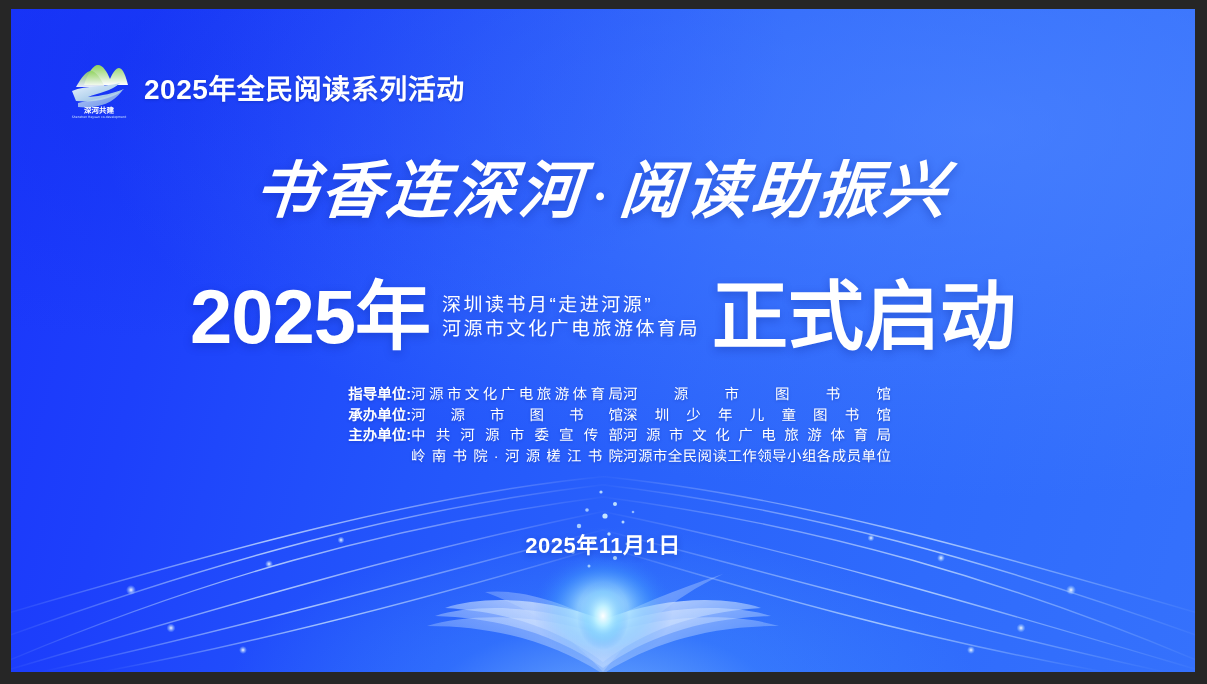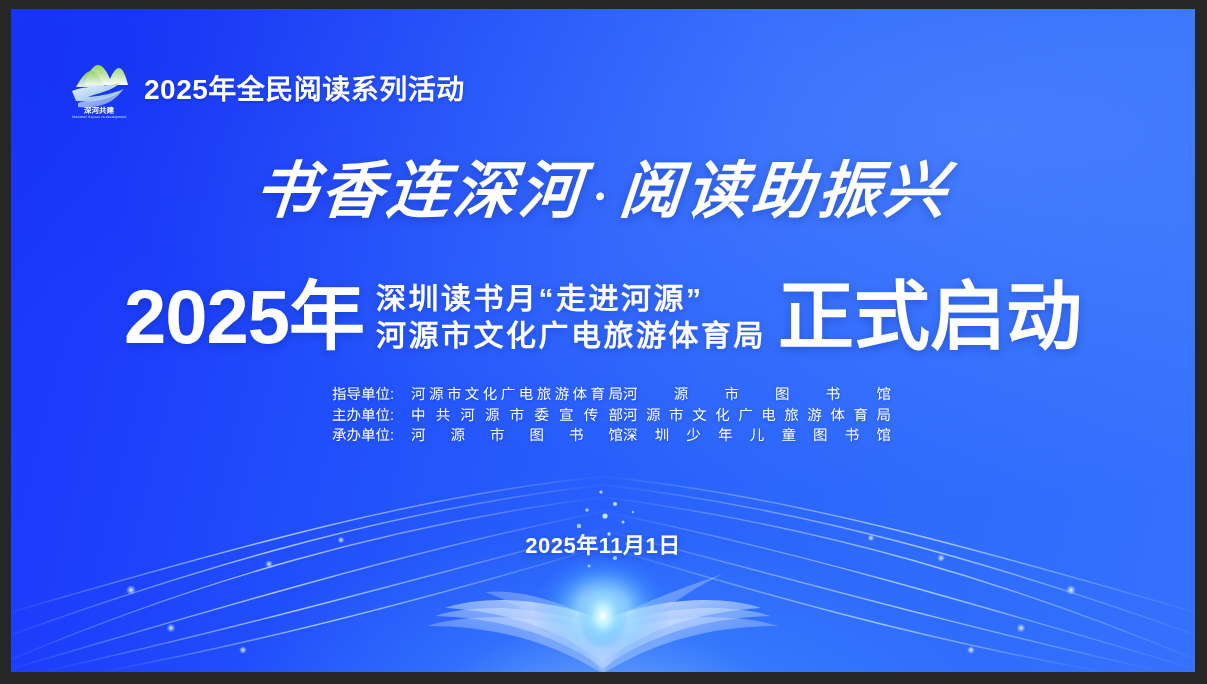--- a/index.html
+++ b/index.html
@@ -84,21 +84,21 @@
   }
   .hl-year {
     font-size:76px; font-weight:bold; line-height:1;
     letter-spacing:-1px;
     text-shadow:0 3px 10px rgba(0,25,130,0.28);
   }
   .hl-mid {
     display:flex; flex-direction:column; justify-content:center;
     gap:2px;
     padding:0 6px;
-    font-size:30px; font-weight:bold; line-height:1.18;
+    font-size:19px; font-weight:normal; line-height:1.18;
     letter-spacing:2.5px;
     text-shadow:0 2px 7px rgba(0,25,130,0.25);
   }
   .hl-tail {
     font-size:76px; font-weight:bold; line-height:1;
     letter-spacing:0px;
     text-shadow:0 3px 10px rgba(0,25,130,0.28);
     text-align:center;
   }
 
@@ -109,21 +109,21 @@
   }
   #credits table { border-collapse:collapse; color:#ffffff; }
   #credits td {
     font-size:14.5px;
     line-height:20.5px;
     padding:0;
     vertical-align:middle;
     white-space:nowrap;
     text-shadow:0 1px 3px rgba(0,25,130,0.30);
   }
-  td.c-label { font-weight:normal; text-align:center; padding-right:9px; width:96px; }
+  td.c-label { font-weight:bold; text-align:right; padding-right:9px; width:96px; }
   td.c-a { text-align:justify; text-align-last:justify; width:212px; padding-right:30px; }
   td.c-b { text-align:justify; text-align-last:justify; width:268px; }
 
   
   #date {
     position:absolute; left:0; top:509px; width:100%;
     text-align:center;
     color:#ffffff;
     font-size:22px;
     font-weight:bold;
@@ -305,28 +305,33 @@
 
     <div id="credits">
       <table>
         <tbody>
           <tr>
             <td class="c-label">指导单位:</td>
             <td class="c-a">河源市文化广电旅游体育局</td>
             <td class="c-b">河源市图书馆</td>
           </tr>
           <tr>
+            <td class="c-label">承办单位:</td>
+            <td class="c-a">河源市图书馆</td>
+            <td class="c-b">深圳少年儿童图书馆</td>
+          </tr>
+          <tr>
             <td class="c-label">主办单位:</td>
             <td class="c-a">中共河源市委宣传部</td>
             <td class="c-b">河源市文化广电旅游体育局</td>
           </tr>
           <tr>
-            <td class="c-label">承办单位:</td>
-            <td class="c-a">河源市图书馆</td>
-            <td class="c-b">深圳少年儿童图书馆</td>
+            <td class="c-label"></td>
+            <td class="c-a">岭南书院·河源槎江书院</td>
+            <td class="c-b">河源市全民阅读工作领导小组各成员单位</td>
           </tr>
         </tbody>
       </table>
     </div>
 
     <div id="date">2025年11月1日</div>
 
   </div>
 </div>
 

